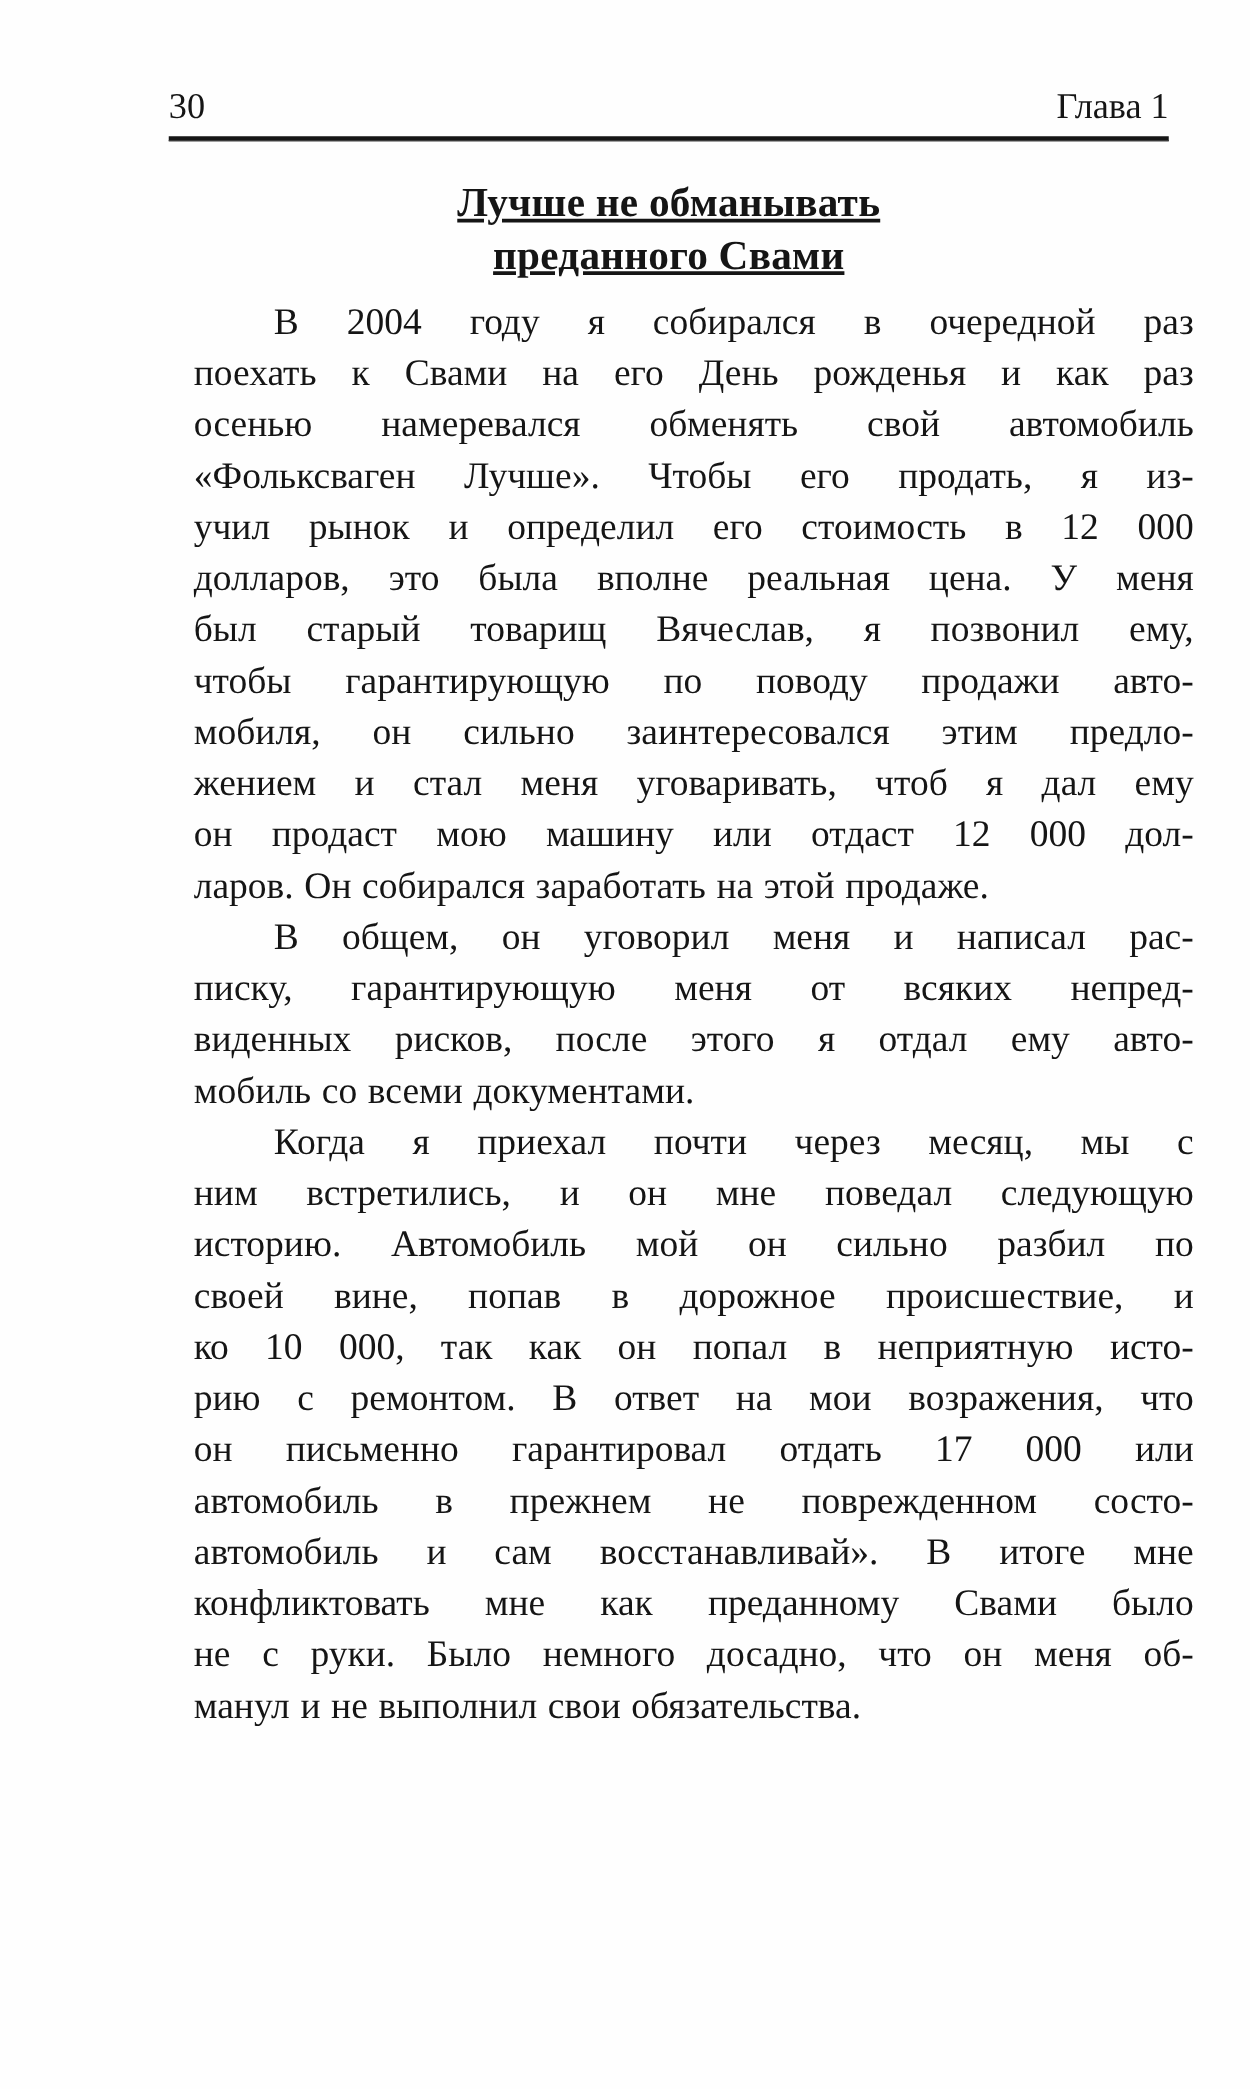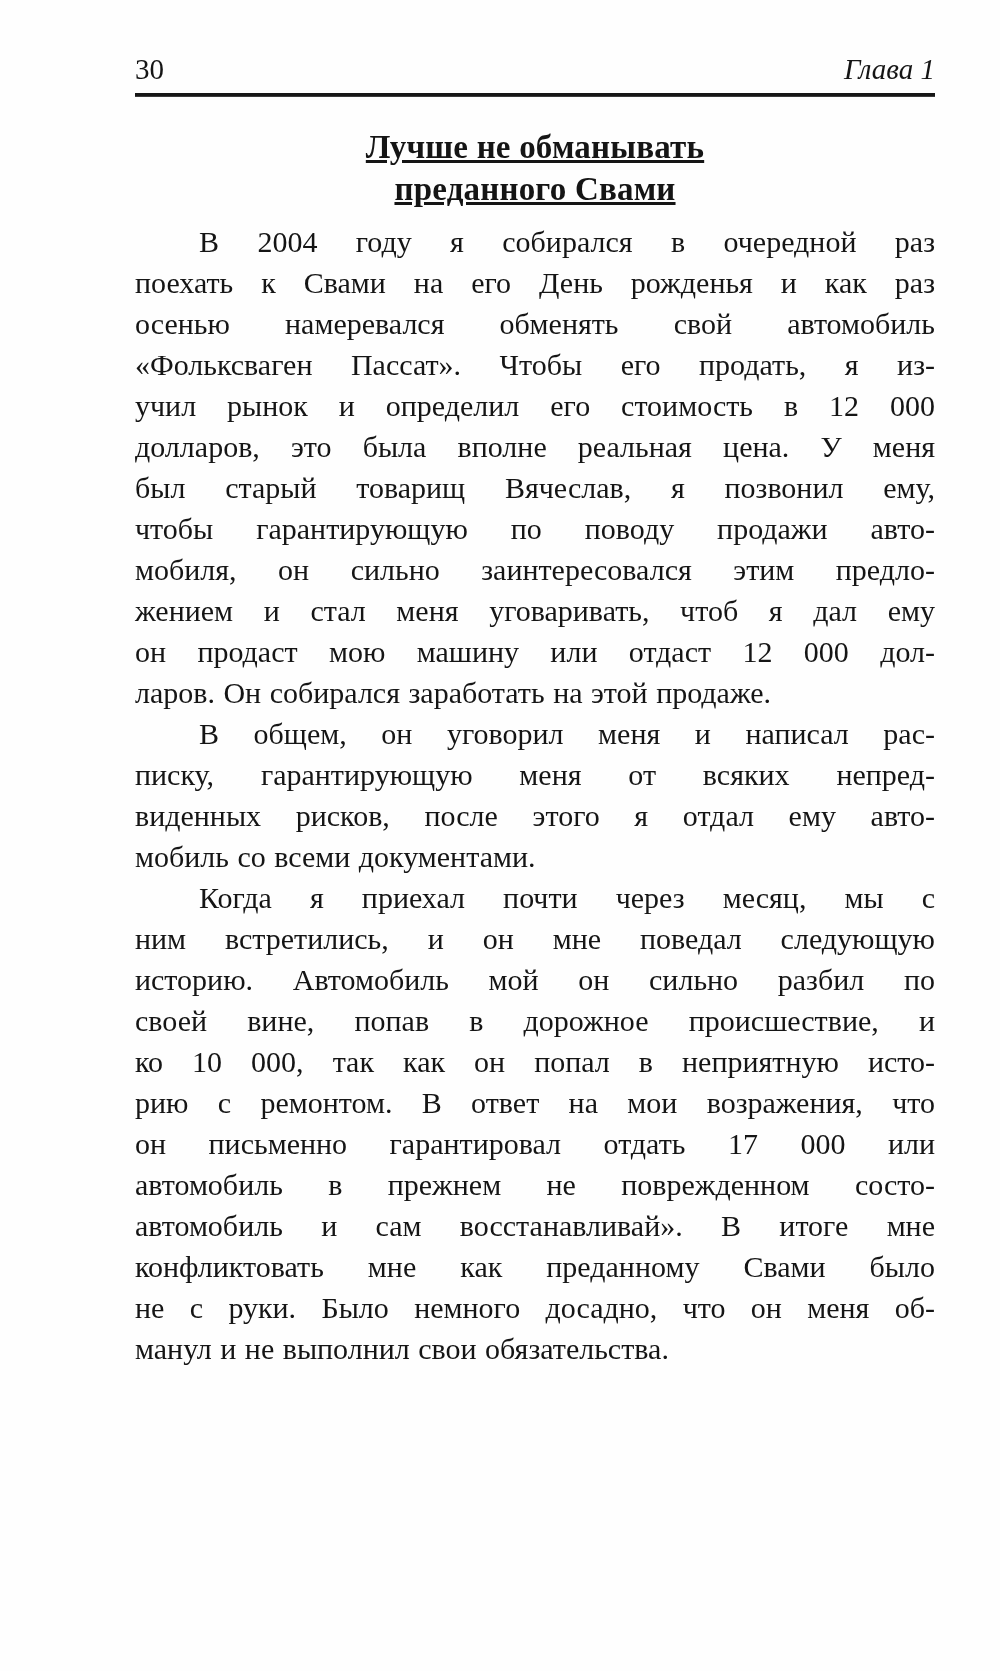--- a/index.html
+++ b/index.html
@@ -22,26 +22,26 @@
     left: 135px;
     top: 52px;
     width: 800px;
   }
   .running-head {
     display: flex;
     justify-content: space-between;
     align-items: flex-end;
     font-size: 29px;
     line-height: 34px;
+    margin-top: 16px;
   }
   .page-number {
     font-style: normal;
   }
   .chapter-label {
-    font-style: italic;
   }
   .head-rule {
     margin-top: 7px;
     height: 3px;
     background: #161616;
     border-bottom: 1px solid #3a3a3a;
   }
   h1.section-title {
     margin: 29px 0 11px 0;
     text-align: center;
@@ -59,20 +59,21 @@
     padding: 0;
   }
   .line {
     display: block;
     width: 100%;
     line-height: 41px;
     text-align: justify;
     text-align-last: justify;
     white-space: normal;
     word-spacing: 1px;
+    margin-left: 20px;
   }
   .line.first {
     text-indent: 64px;
   }
   .line.last {
     text-align: left;
     text-align-last: left;
   }
 </style>
 </head>
@@ -91,21 +92,21 @@
     <h1 class="section-title">
       <span>Лучше не обманывать</span><br>
       <span>преданного Свами</span>
     </h1>
 
     <div class="body-text">
         <p class="para">
           <span class="line first">В 2004 году я собирался в очередной раз</span>
           <span class="line">поехать к Свами на его День рожденья и как раз</span>
           <span class="line">осенью намеревался обменять свой автомобиль</span>
-          <span class="line">«Фольксваген Пассат». Чтобы его продать, я из-</span>
+          <span class="line">«Фольксваген Лучше». Чтобы его продать, я из-</span>
           <span class="line">учил рынок и определил его стоимость в 12 000</span>
           <span class="line">долларов, это была вполне реальная цена. У меня</span>
           <span class="line">был старый товарищ Вячеслав, я позвонил ему,</span>
           <span class="line">чтобы гарантирующую по поводу продажи авто-</span>
           <span class="line">мобиля, он сильно заинтересовался этим предло-</span>
           <span class="line">жением и стал меня уговаривать, чтоб я дал ему</span>
           <span class="line">он продаст мою машину или отдаст 12 000 дол-</span>
           <span class="line last">ларов. Он собирался заработать на этой продаже.</span>
         </p>
         <p class="para">

